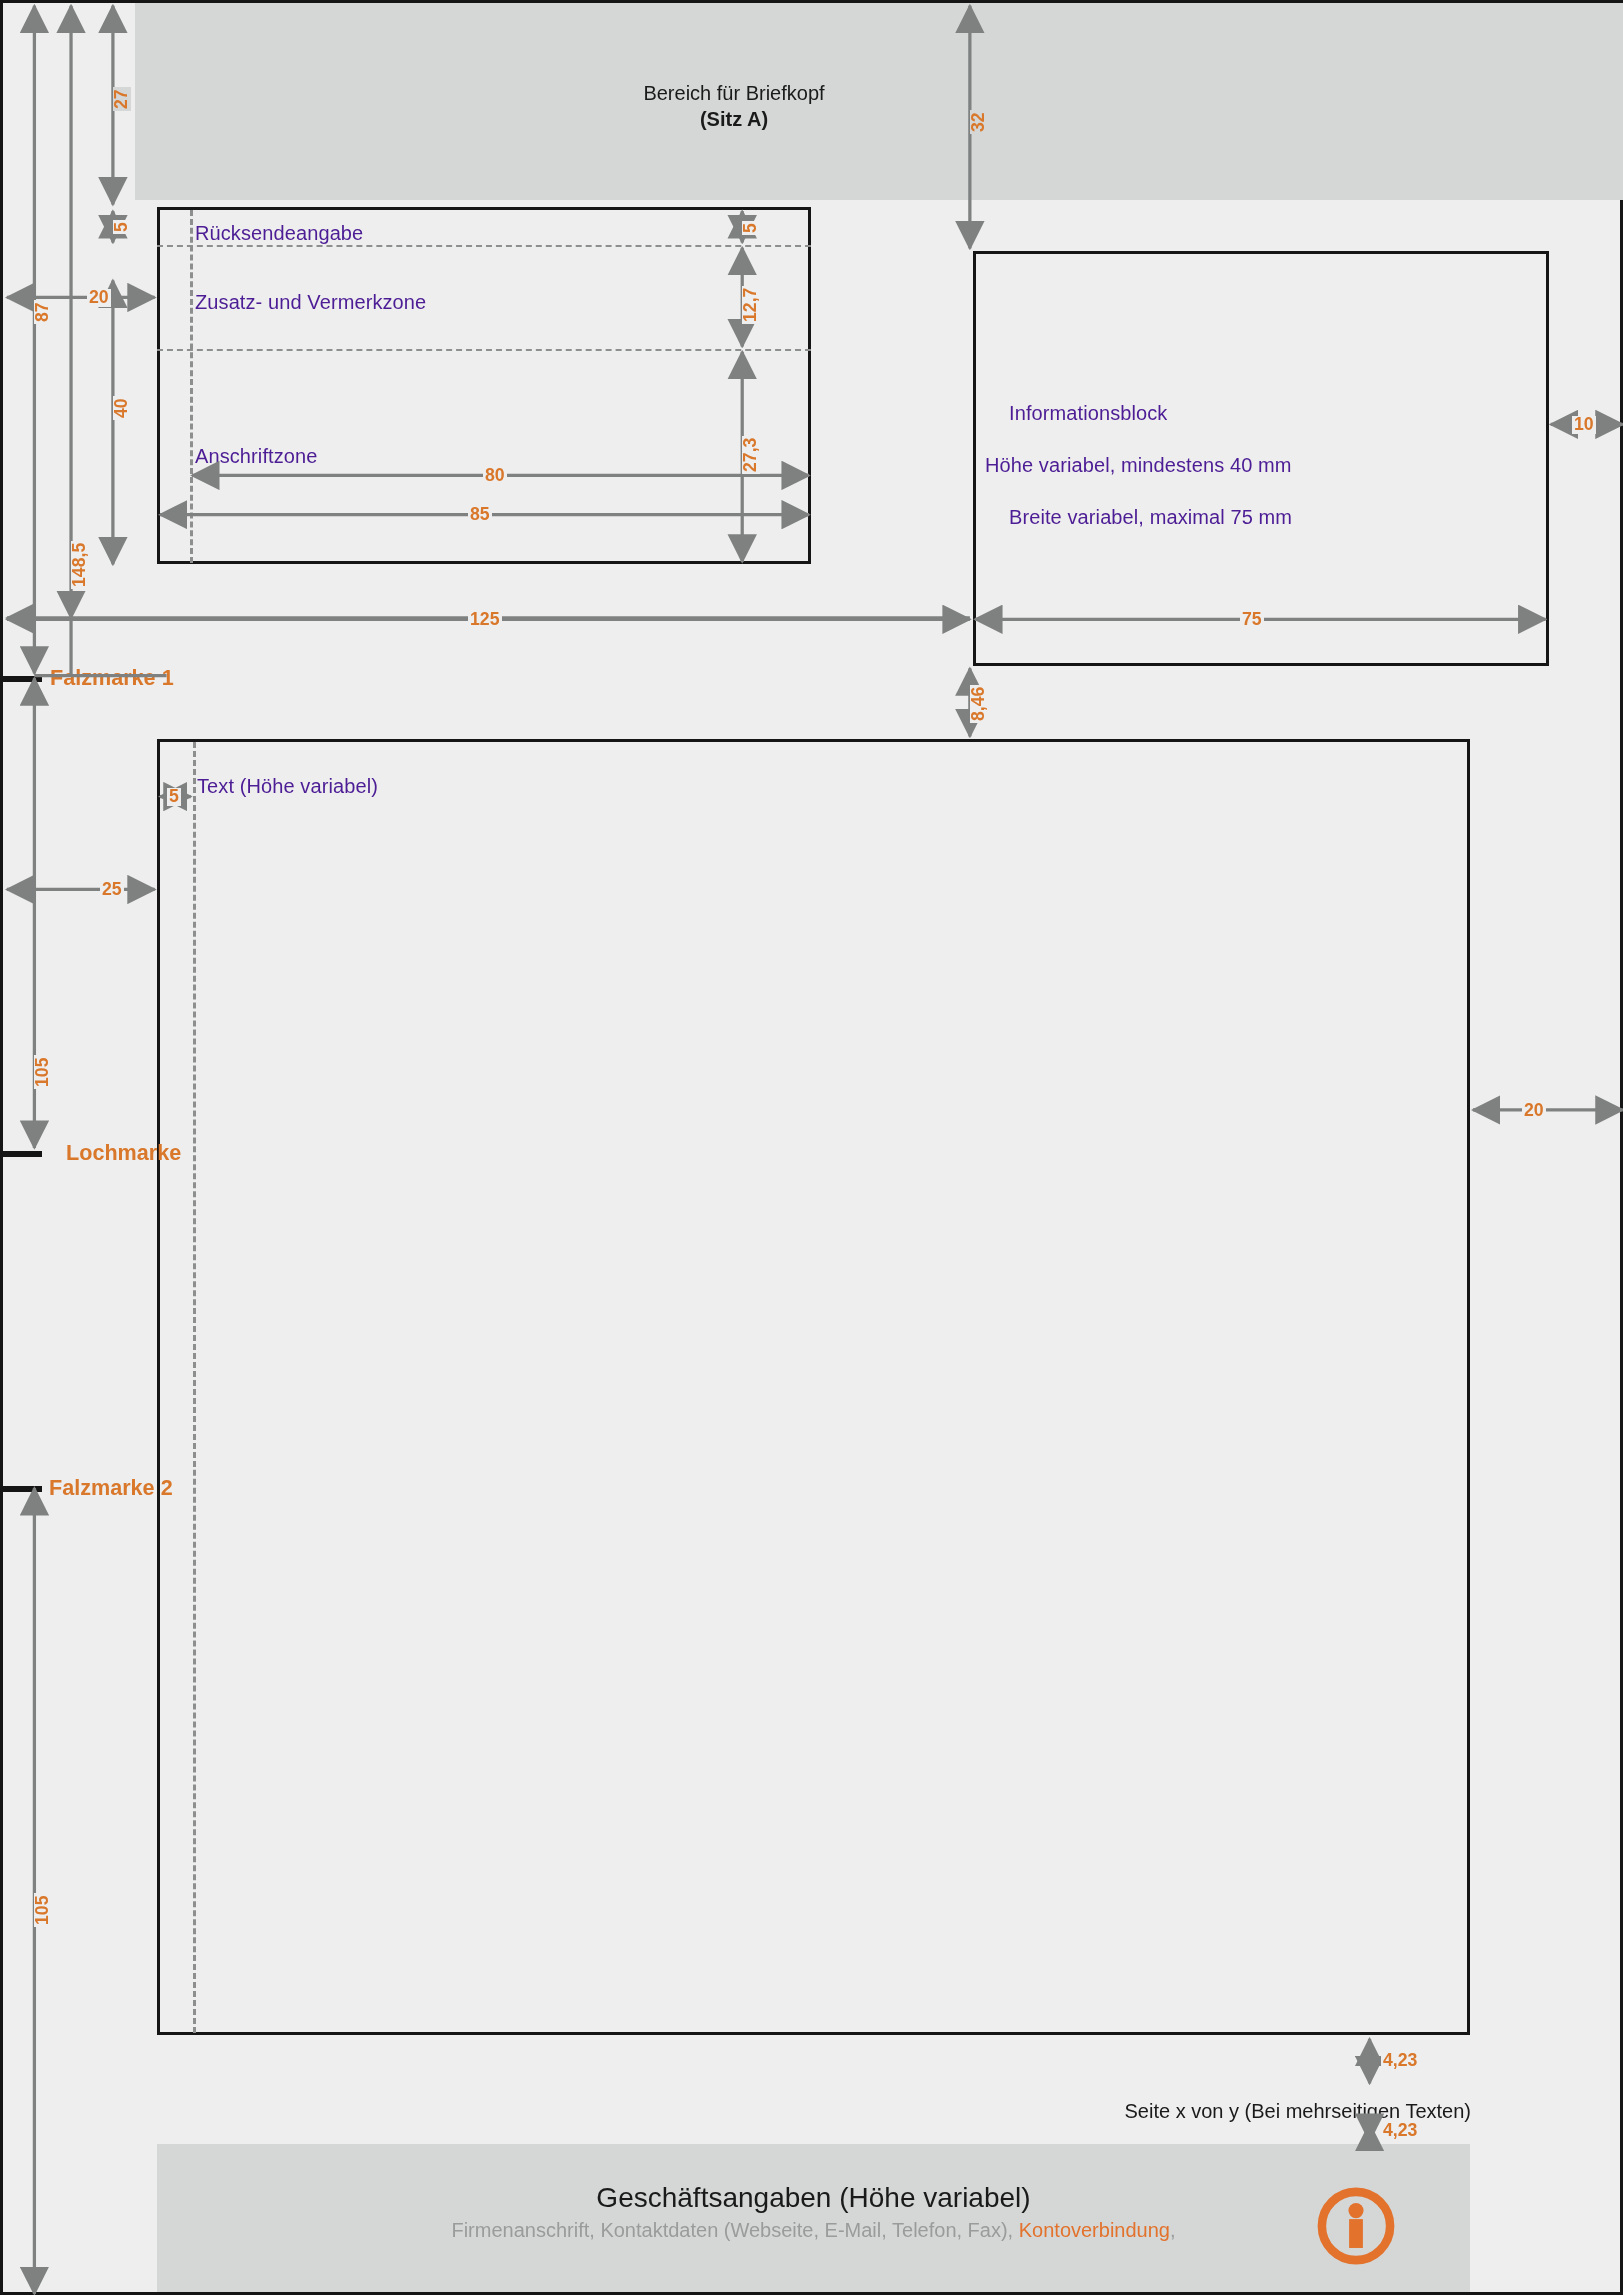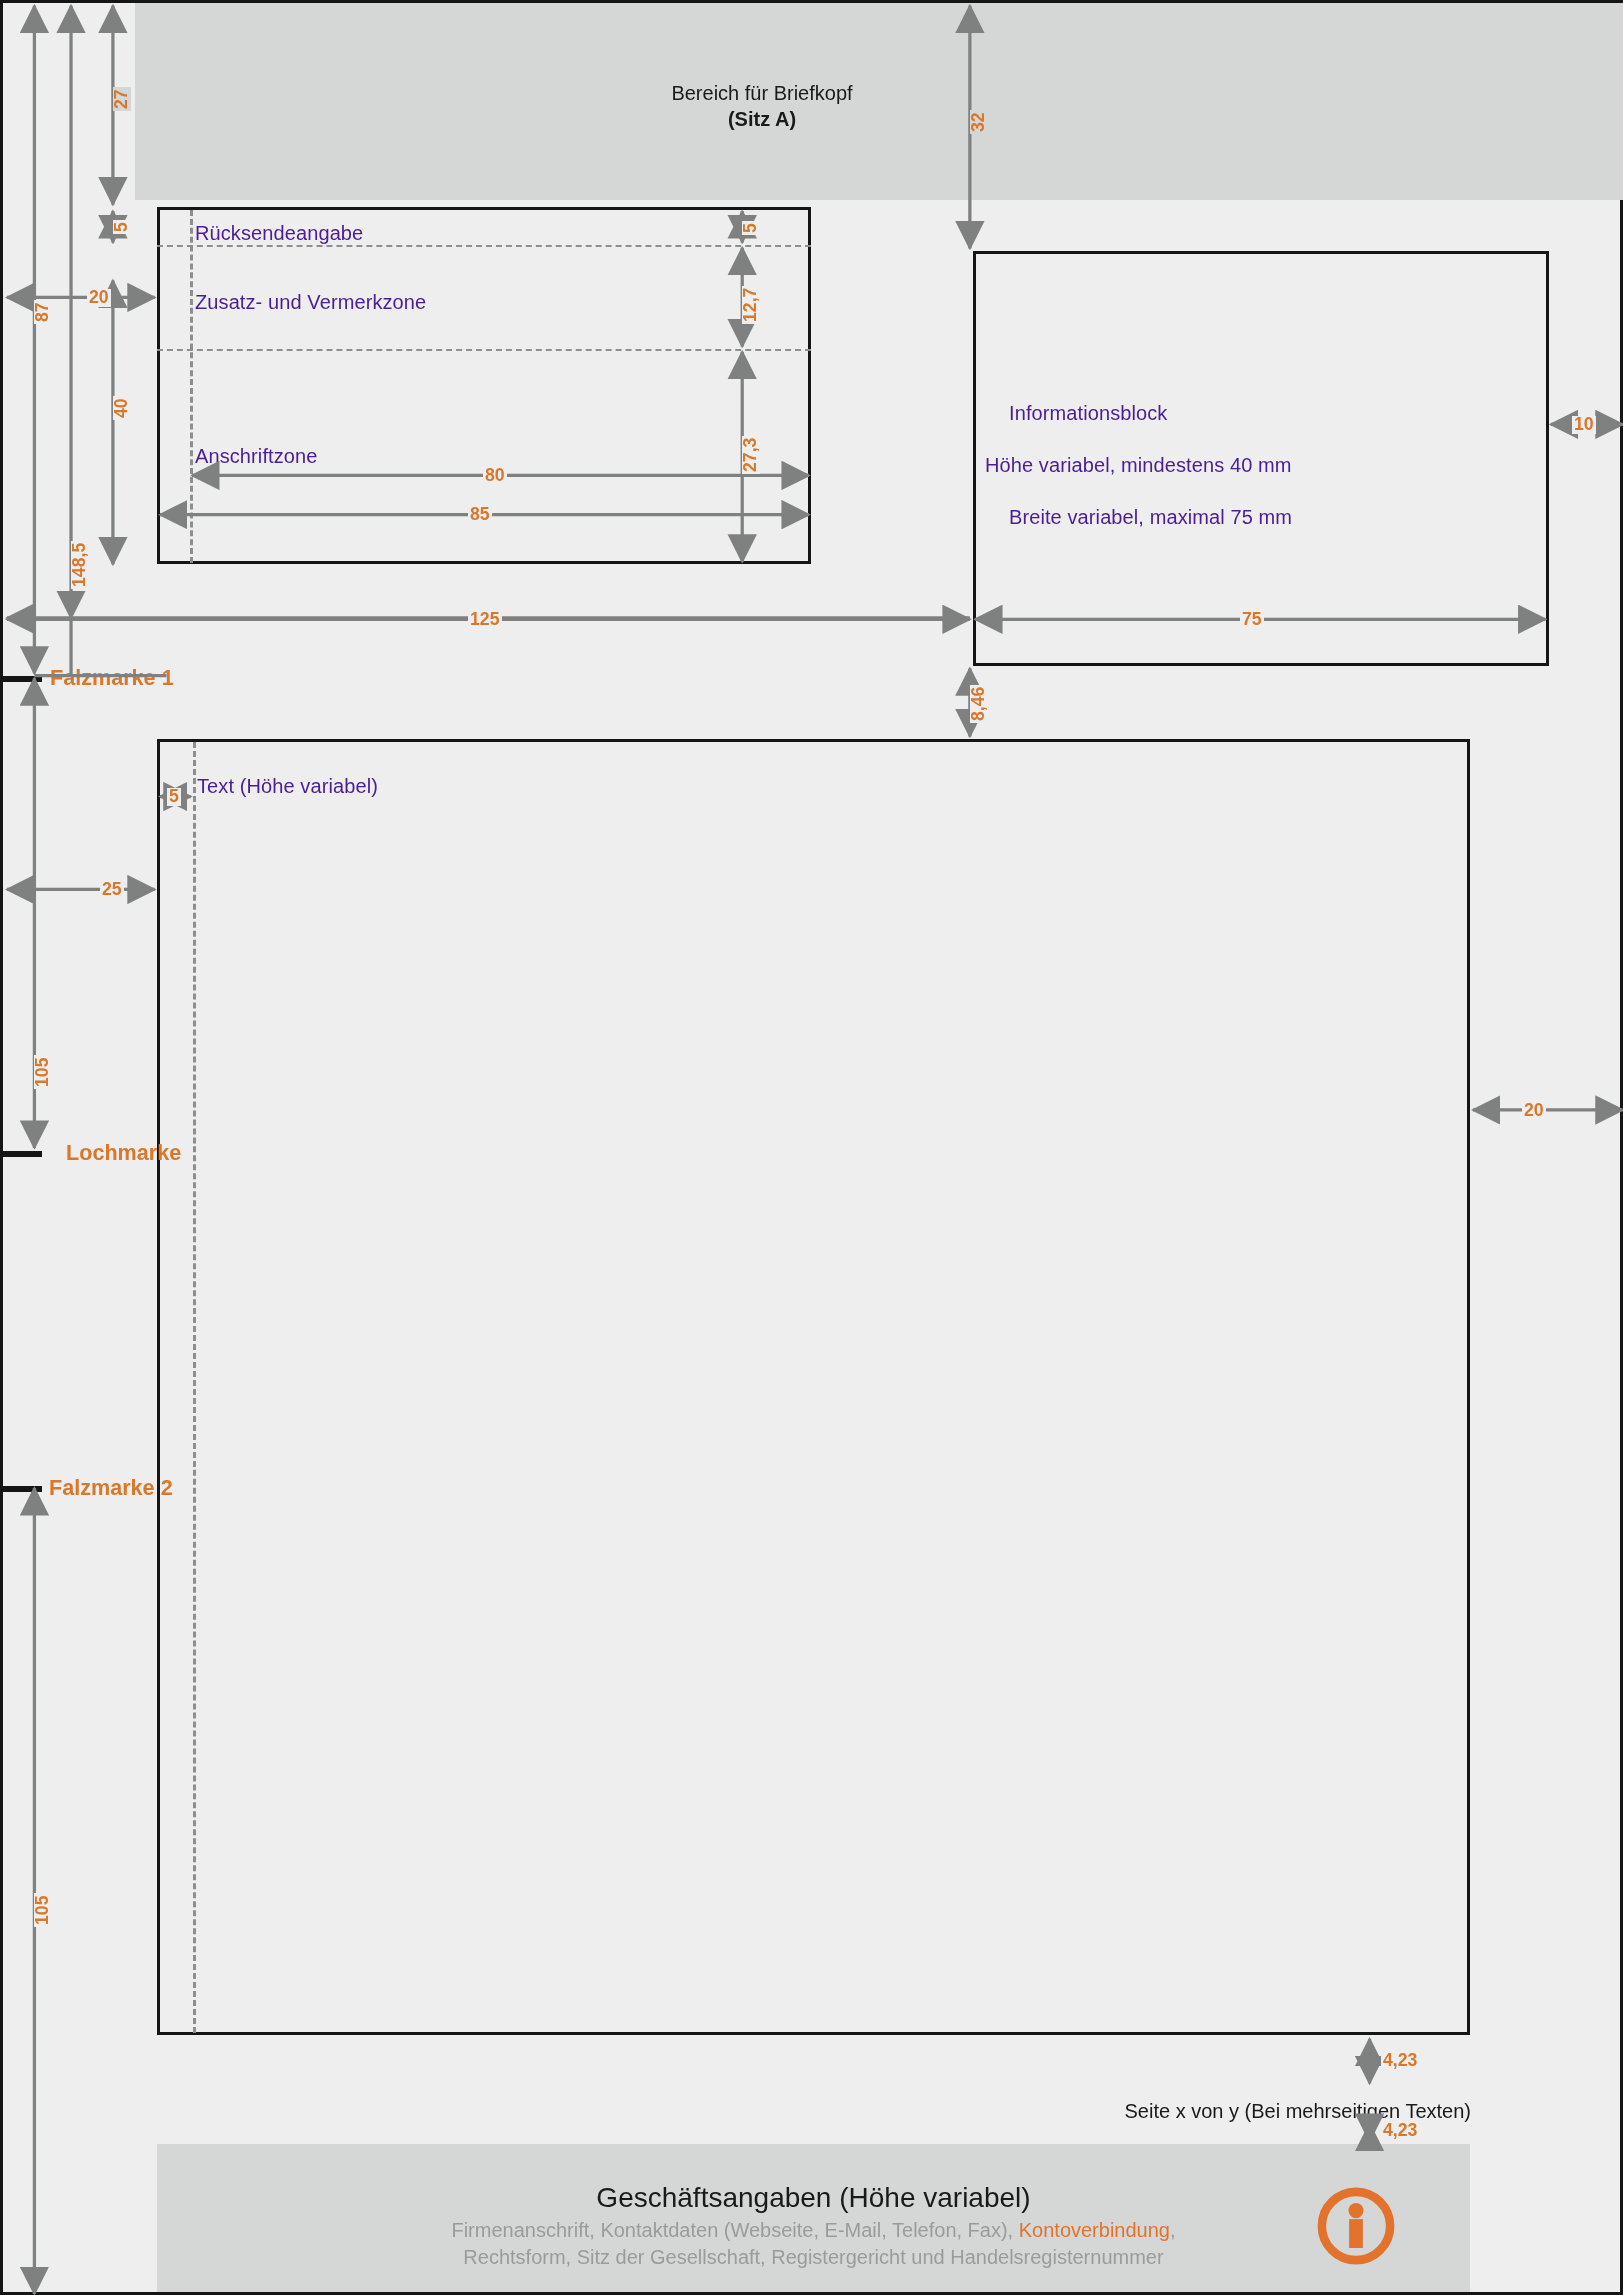--- a/index.html
+++ b/index.html
@@ -116,21 +116,21 @@
     text-align: right;
   }
 </style>
 </head>
 <body>
 
 <div id="sheet">
 
   <div class="zone-grey" style="left:132px; top:0px; width:1489px; height:197px;"></div>
 
-  <div class="lbl-head" style="left:628px; top:79px; width:262px;">
+  <div class="lbl-head" style="left:600px; top:79px; width:262px;">
     <div>Bereich für Briefkopf</div>
     <div style="margin-top:2.6px;"><b>(Sitz A)</b></div>
   </div>
 
   <div class="box" style="left:154px; top:204px; width:654px; height:357px;"></div>
 
   <div class="dash-h" style="left:154px; top:242px; width:654px;"></div>
   <div class="dash-h" style="left:154px; top:346px; width:654px;"></div>
 
   <div class="dash-v" style="left:187px; top:207px; height:353px;"></div>
@@ -158,21 +158,20 @@
   <div class="mark" style="left:0px; top:1483px; width:39px;"></div>
   <div class="mark-lbl" style="left:46px; top:1472px;">Falzmarke 2</div>
 
   <div id="page-note" style="left:851px; top:2097px; width:617px;">Seite x von y (Bei mehrseitigen Texten)</div>
 
   <div class="zone-grey" style="left:154px; top:2141px; width:1313px; height:148px;"></div>
 
   <div id="foot-wrap" style="left:154px; top:2176px; width:1313px;">
     <div id="foot-title">Geschäftsangaben (Höhe variabel)</div>
     <div class="foot-line"><span>Firmenanschrift, Kontaktdaten (Webseite, E-Mail, Telefon, Fax), </span><span class="hl">Kontoverbindung</span><span>,</span></div>
-    <div class="foot-line">Rechtsform, Sitz der Gesellschaft, Registergericht und Handelsregisternummer</div>
   </div>
 
   <div id="info-icon" style="left:1312px; top:2182px; width:82px; height:82px;">
     <svg width="82" height="82" viewBox="0 0 125 125">
       <circle cx="62.5" cy="62.5" r="52" fill="none" stroke="#e2722c" stroke-width="13"></circle>
       <circle cx="62.5" cy="39" r="11.5" fill="#e2722c"></circle>
       <rect x="52" y="52" width="21" height="44" fill="#e2722c"></rect>
     </svg>
   </div>
 

